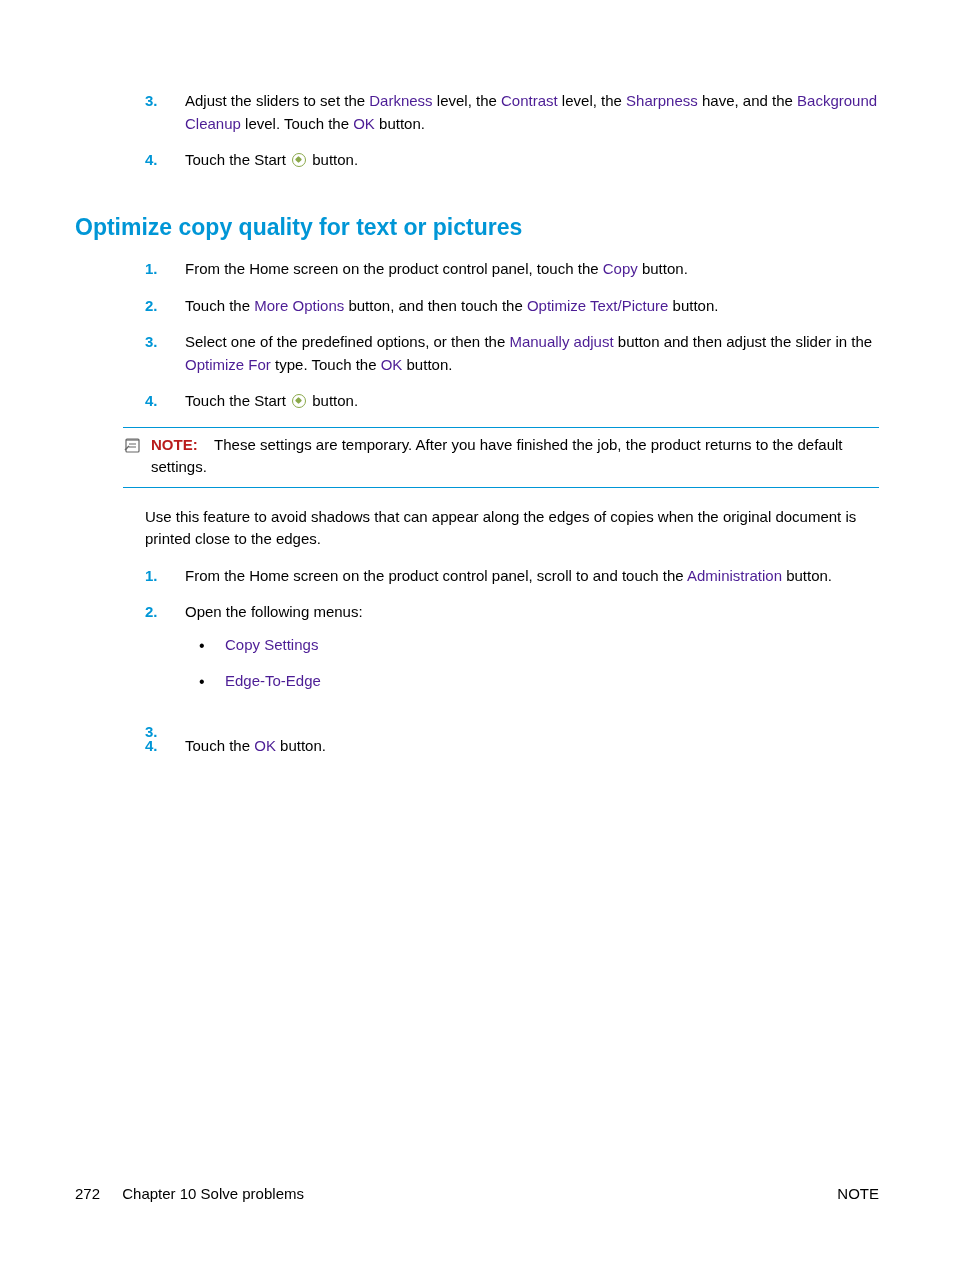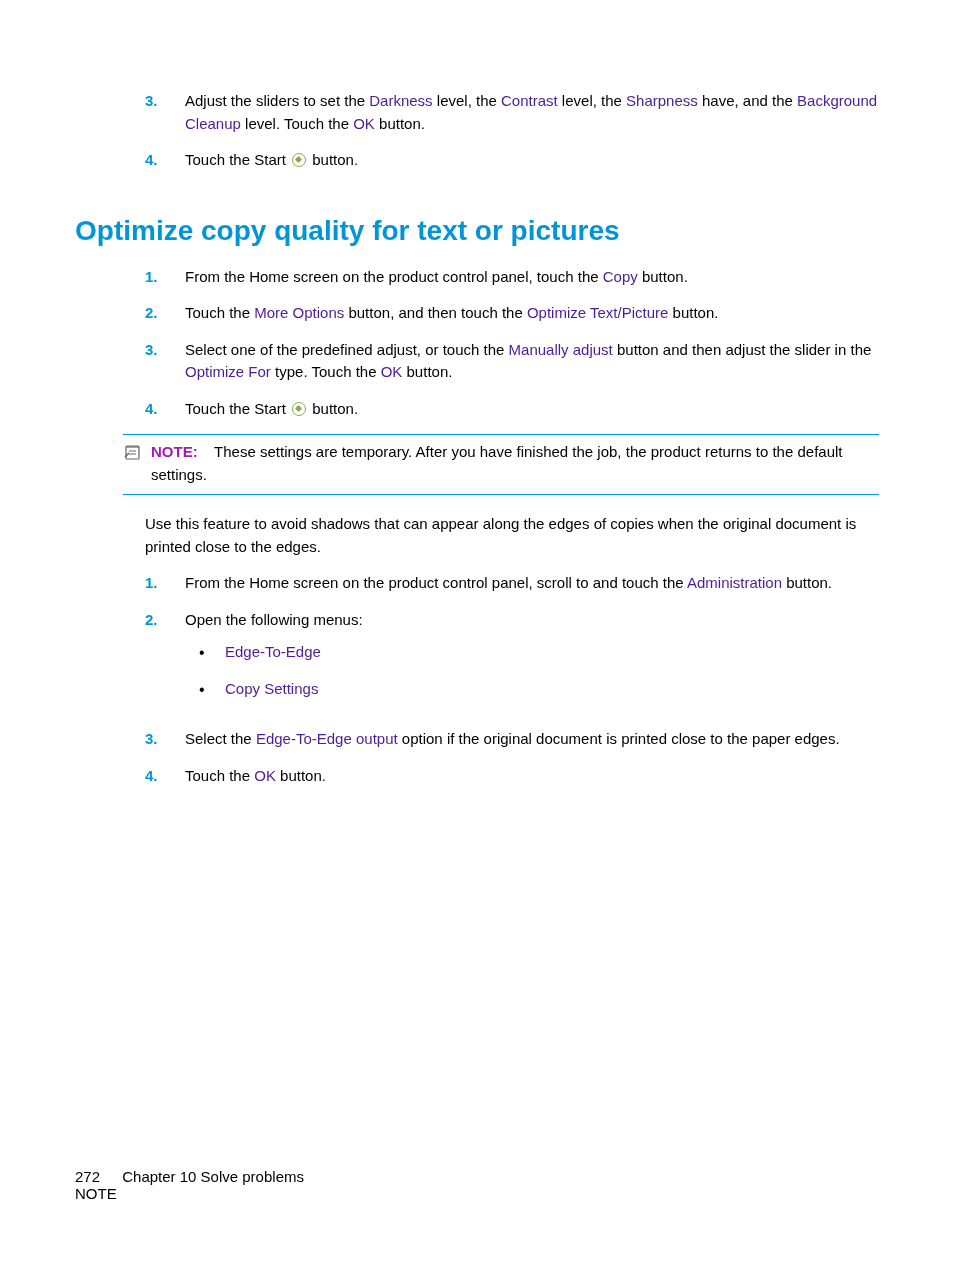--- a/index.html
+++ b/index.html
@@ -15,21 +15,21 @@
     height: 1270px;
     position: relative;
     box-sizing: border-box;
     padding: 90px 75px 0 75px;
   }
   .content {
     line-height: 1.5;
   }
   h2 {
     color: #0096d6;
-    font-size: 28px;
+    font-size: 23px;
     font-weight: bold;
     margin: 24px 0 14px 0;
   }
   .intro {
     margin: 0 0 14px 70px;
   }
   ol.steps {
     list-style: none;
     padding: 0;
     margin: 0 0 0 70px;
@@ -98,32 +98,31 @@
   }
   .note-icon {
     position: absolute;
     left: 0;
     top: 2px;
     width: 20px;
     height: 18px;
   }
   .note-icon svg { display: block; }
   .note-label {
-    color: #a21caf;
+    color: #b91c1c;
     font-weight: bold;
   }
   .footer {
     position: absolute;
     bottom: 68px;
     left: 75px;
     right: 75px;
     display: flex;
     justify-content: space-between;
     font-size: 15px;
-    flex-direction: column;
   }
   .footer .pageno { margin-right: 18px; }
 </style>
 </head>
 <body>
 
 <div class="page">
   <div class="content">
 
     <ol class="steps">
@@ -151,21 +150,21 @@
       </li>
       <li>
         <span class="num">2.</span>
         <span>
           <span>Touch the </span><span class="ui">More Options</span><span> button, and then touch the </span><span class="ui">Optimize Text/Picture</span><span> button.</span>
         </span>
       </li>
       <li>
         <span class="num">3.</span>
         <span>
-          <span>Select one of the predefined adjust, or touch the </span><span class="ui">Manually adjust</span><span> button and then adjust the slider in the </span><span class="ui">Optimize For</span><span> type. Touch the </span><span class="ui">OK</span><span> button.</span>
+          <span>Select one of the predefined options, or then the </span><span class="ui">Manually adjust</span><span> button and then adjust the slider in the </span><span class="ui">Optimize For</span><span> type. Touch the </span><span class="ui">OK</span><span> button.</span>
         </span>
       </li>
       <li>
         <span class="num">4.</span>
         <span>
           <span>Touch the Start </span><span class="start-icon"></span><span> button.</span>
         </span>
       </li>
     </ol>
 
@@ -190,29 +189,26 @@
       <li>
         <span class="num">1.</span>
         <span>
           <span>From the Home screen on the product control panel, scroll to and touch the </span><span class="ui">Administration</span><span> button.</span>
         </span>
       </li>
       <li>
         <span class="num">2.</span>
         <span>Open the following menus:</span>
         <ul class="sub">
+          <li><span class="ui">Copy Settings</span></li>
           <li><span class="ui">Edge-To-Edge</span></li>
-          <li><span class="ui">Copy Settings</span></li>
         </ul>
       </li>
       <li>
         <span class="num">3.</span>
-        <span>
-          <span>Select the </span><span class="ui">Edge-To-Edge output</span><span> option if the original document is printed close to the paper edges.</span>
-        </span>
       </li>
       <li>
         <span class="num">4.</span>
         <span>
           <span>Touch the </span><span class="ui">OK</span><span> button.</span>
         </span>
       </li>
     </ol>
 
   </div>

